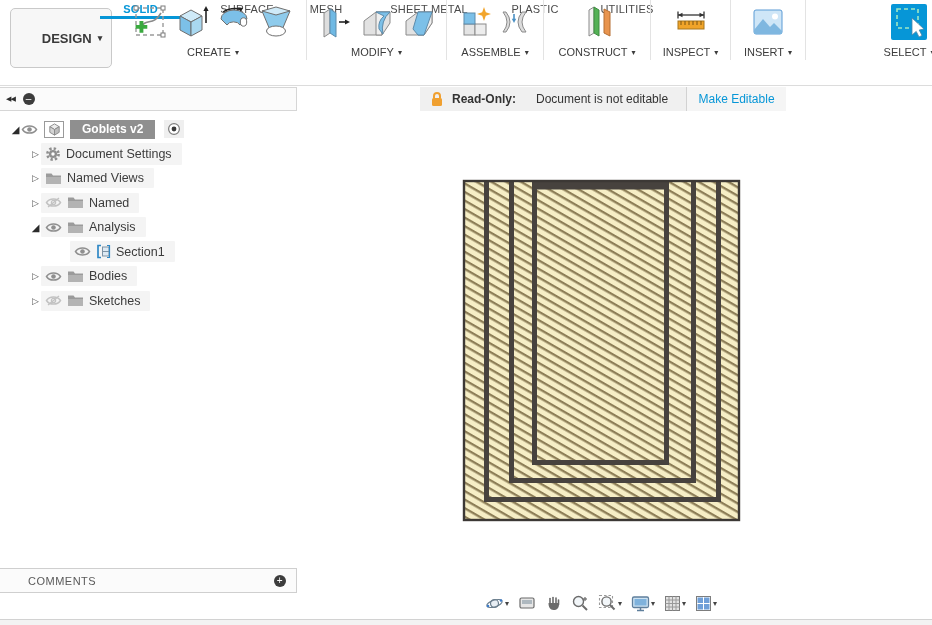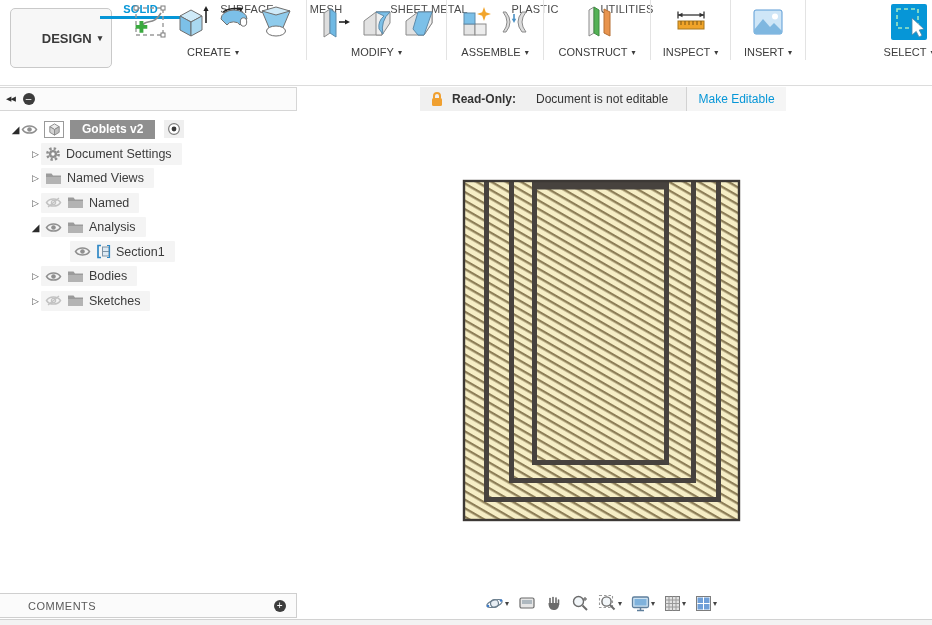--- a/index.html
+++ b/index.html
@@ -71,21 +71,21 @@
   
   .viewport-svg { position:absolute; left:455px; top:168px; }
 
   
   .navbar { position:absolute; left:482px; top:591px; height:24px; display:flex;
     align-items:center; gap:3px; }
   .nav-item { display:flex; align-items:center; gap:1px; padding:1px 3px; cursor:pointer; }
   .nav-item .caret { font-size:8px; color:#444; }
 
   
-  .comments { position:absolute; left:0; top:593px; width:297px; height:25px;
+  .comments { position:absolute; left:0; top:568px; width:297px; height:25px;
     background:#fbfbfb; border:1px solid #cfcfcf; border-left:none; display:flex;
     align-items:center; font-size:11px; color:#5a5a5a; letter-spacing:.5px; }
   .comments .c-title { flex:1; padding-left:28px; }
 
   .bottom-strip { position:absolute; left:0; right:0; bottom:0; height:6px;
     background:#f3f3f3; border-top:1px solid #d2d2d2; }
 </style>
 </head>
 <body>
 

